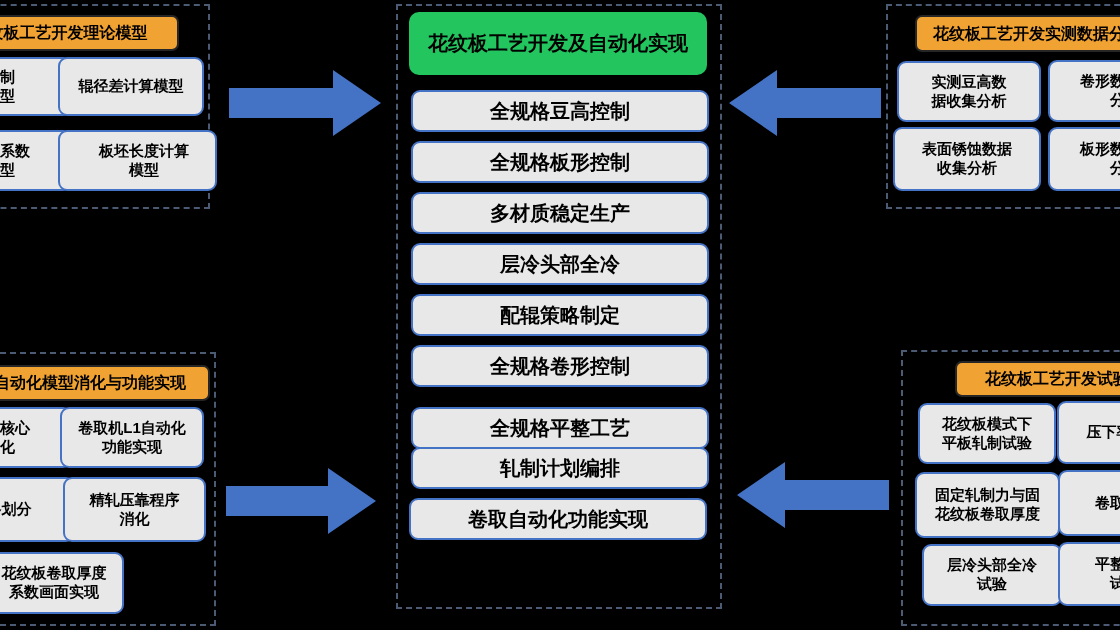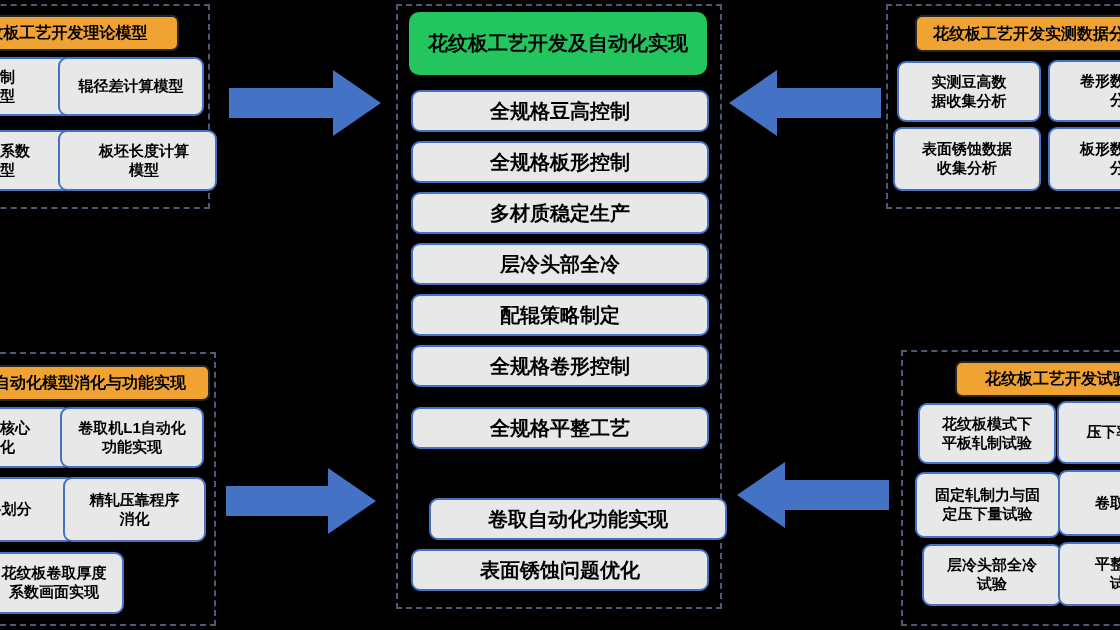--- a/index.html
+++ b/index.html
@@ -24,22 +24,22 @@
 
   <div class="grp" style="left:396px;top:4px;width:322px;height:601px;"></div>
   <div class="title" style="left:409px;top:12px;width:298px;height:63px;">花纹板工艺开发及自动化实现</div>
   <div class="box cbox" style="left:411px;top:90px;width:294px;height:38px;">全规格豆高控制</div>
   <div class="box cbox" style="left:411px;top:141px;width:294px;height:38px;">全规格板形控制</div>
   <div class="box cbox" style="left:411px;top:192px;width:294px;height:38px;">多材质稳定生产</div>
   <div class="box cbox" style="left:411px;top:243px;width:294px;height:38px;">层冷头部全冷</div>
   <div class="box cbox" style="left:411px;top:294px;width:294px;height:38px;">配辊策略制定</div>
   <div class="box cbox" style="left:411px;top:345px;width:294px;height:38px;">全规格卷形控制</div>
   <div class="box cbox" style="left:411px;top:396px;width:294px;height:38px;margin-top:11px;">全规格平整工艺</div>
-  <div class="box cbox" style="left:429px;top:498px;width:294px;height:38px;text-align:right;">卷取自动化功能实现</div>
-  <div class="box cbox" style="left:411px;top:549px;width:294px;height:38px;">表面锈蚀问题优化</div>
+  <div class="box cbox" style="left:411px;top:447px;width:294px;height:38px;">轧制计划编排</div>
+  <div class="box cbox" style="left:409px;top:498px;width:294px;height:38px;text-align:right;">卷取自动化功能实现</div>
 
   <div class="grp" style="left:-30px;top:4px;width:236px;height:201px;"></div>
   <div class="ghead" style="left:-60px;top:15px;width:235px;height:32px;">花纹板工艺开发理论模型</div>
   <div class="box" style="left:-72px;top:57px;width:140px;height:55px;">轧制
 模型</div>
   <div class="box" style="left:58px;top:57px;width:142px;height:55px;">辊径差计算模型</div>
   <div class="box" style="left:-72px;top:130px;width:140px;height:57px;">豆高系数
 模型</div>
   <div class="box" style="left:58px;top:130px;width:142px;height:57px;padding-left:13px;">板坯长度计算
 模型</div>
@@ -66,21 +66,21 @@
 消化</div>
   <div class="box" style="left:-16px;top:552px;width:136px;height:58px;">花纹板卷取厚度
 系数画面实现</div>
 
   <div class="grp" style="left:901px;top:350px;width:245px;height:272px;"></div>
   <div class="ghead" style="left:955px;top:361px;width:200px;height:32px;">花纹板工艺开发试验</div>
   <div class="box" style="left:918px;top:403px;width:134px;height:57px;">花纹板模式下
 平板轧制试验</div>
   <div class="box" style="left:1057px;top:401px;width:130px;height:59px;">压下率试验</div>
   <div class="box" style="left:915px;top:472px;width:141px;height:62px;">固定轧制力与固
-定压下量试验</div>
+花纹板卷取厚度</div>
   <div class="box" style="left:1058px;top:470px;width:130px;height:62px;">卷取试验</div>
   <div class="box" style="left:922px;top:544px;width:136px;height:58px;">层冷头部全冷
 试验</div>
   <div class="box" style="left:1058px;top:542px;width:130px;height:60px;">平整工艺
 试验</div>
 
   <svg class="arrow" style="left:229px;top:70px;" width="152" height="66" viewBox="0 0 152 66">
     <polygon points="0,18 104,18 104,0 152,33 104,66 104,48 0,48" fill="#4472C4"></polygon>
   </svg>
   <svg class="arrow" style="left:729px;top:70px;" width="152" height="66" viewBox="0 0 152 66">

